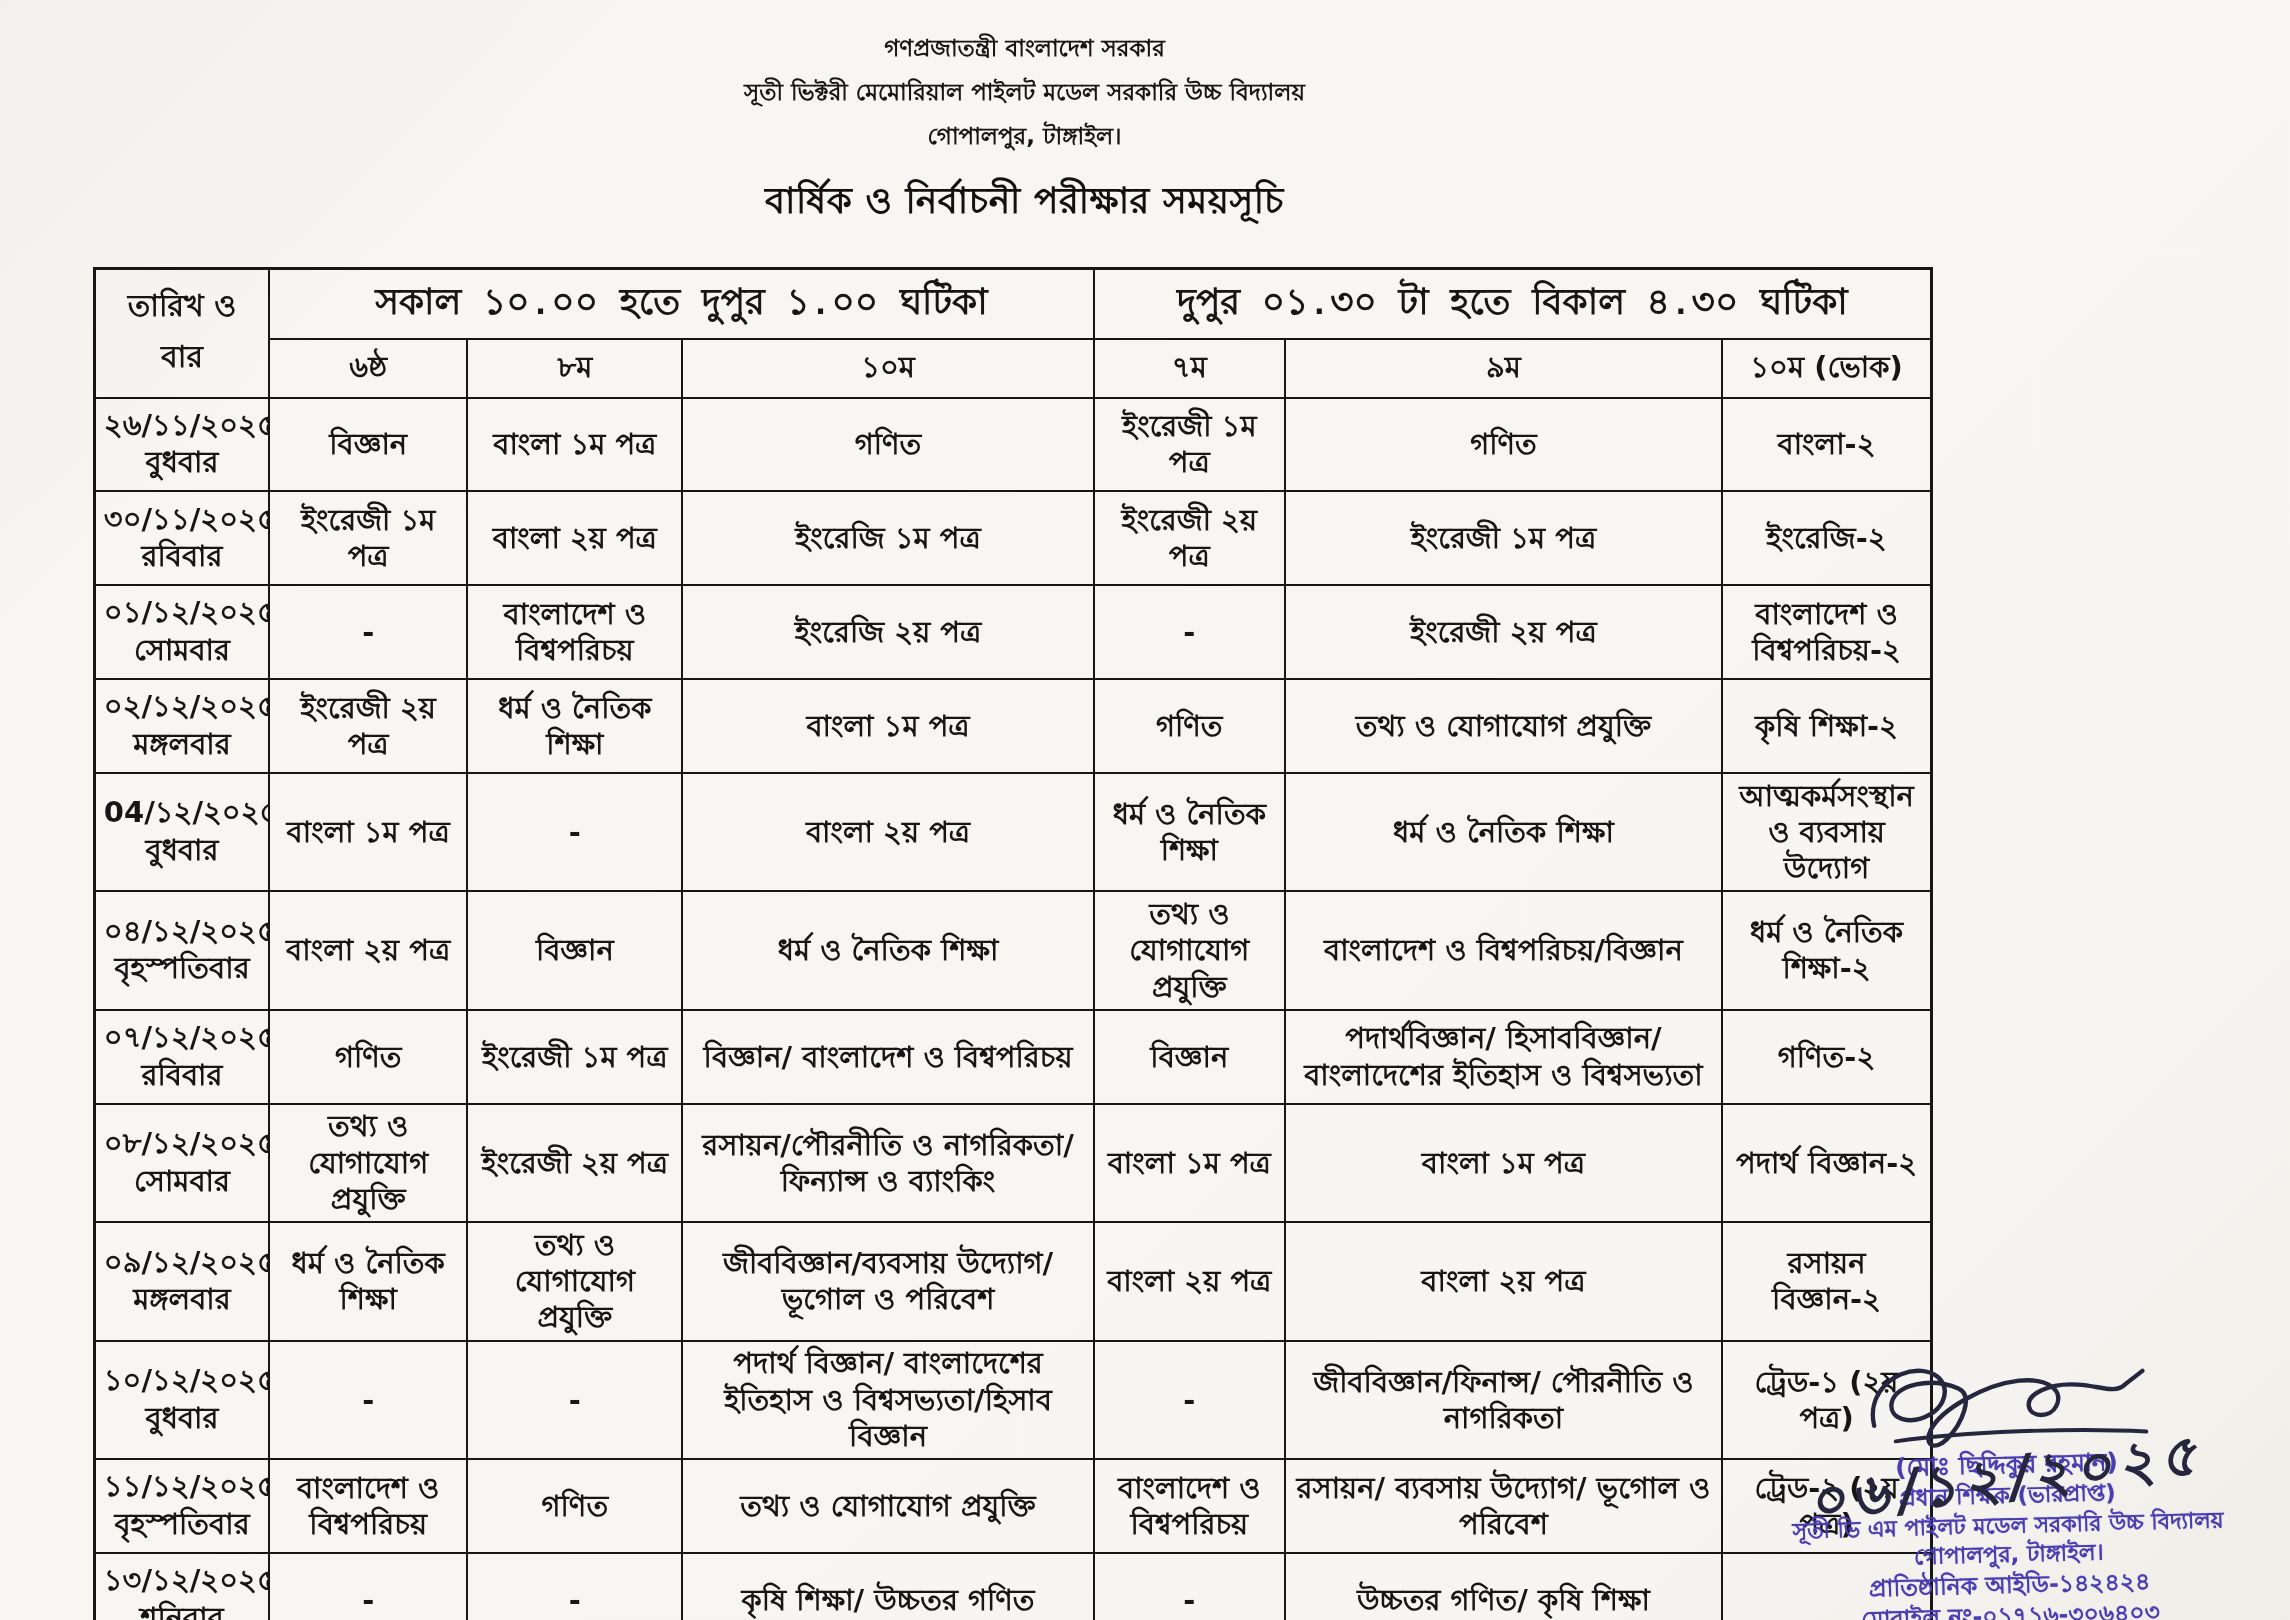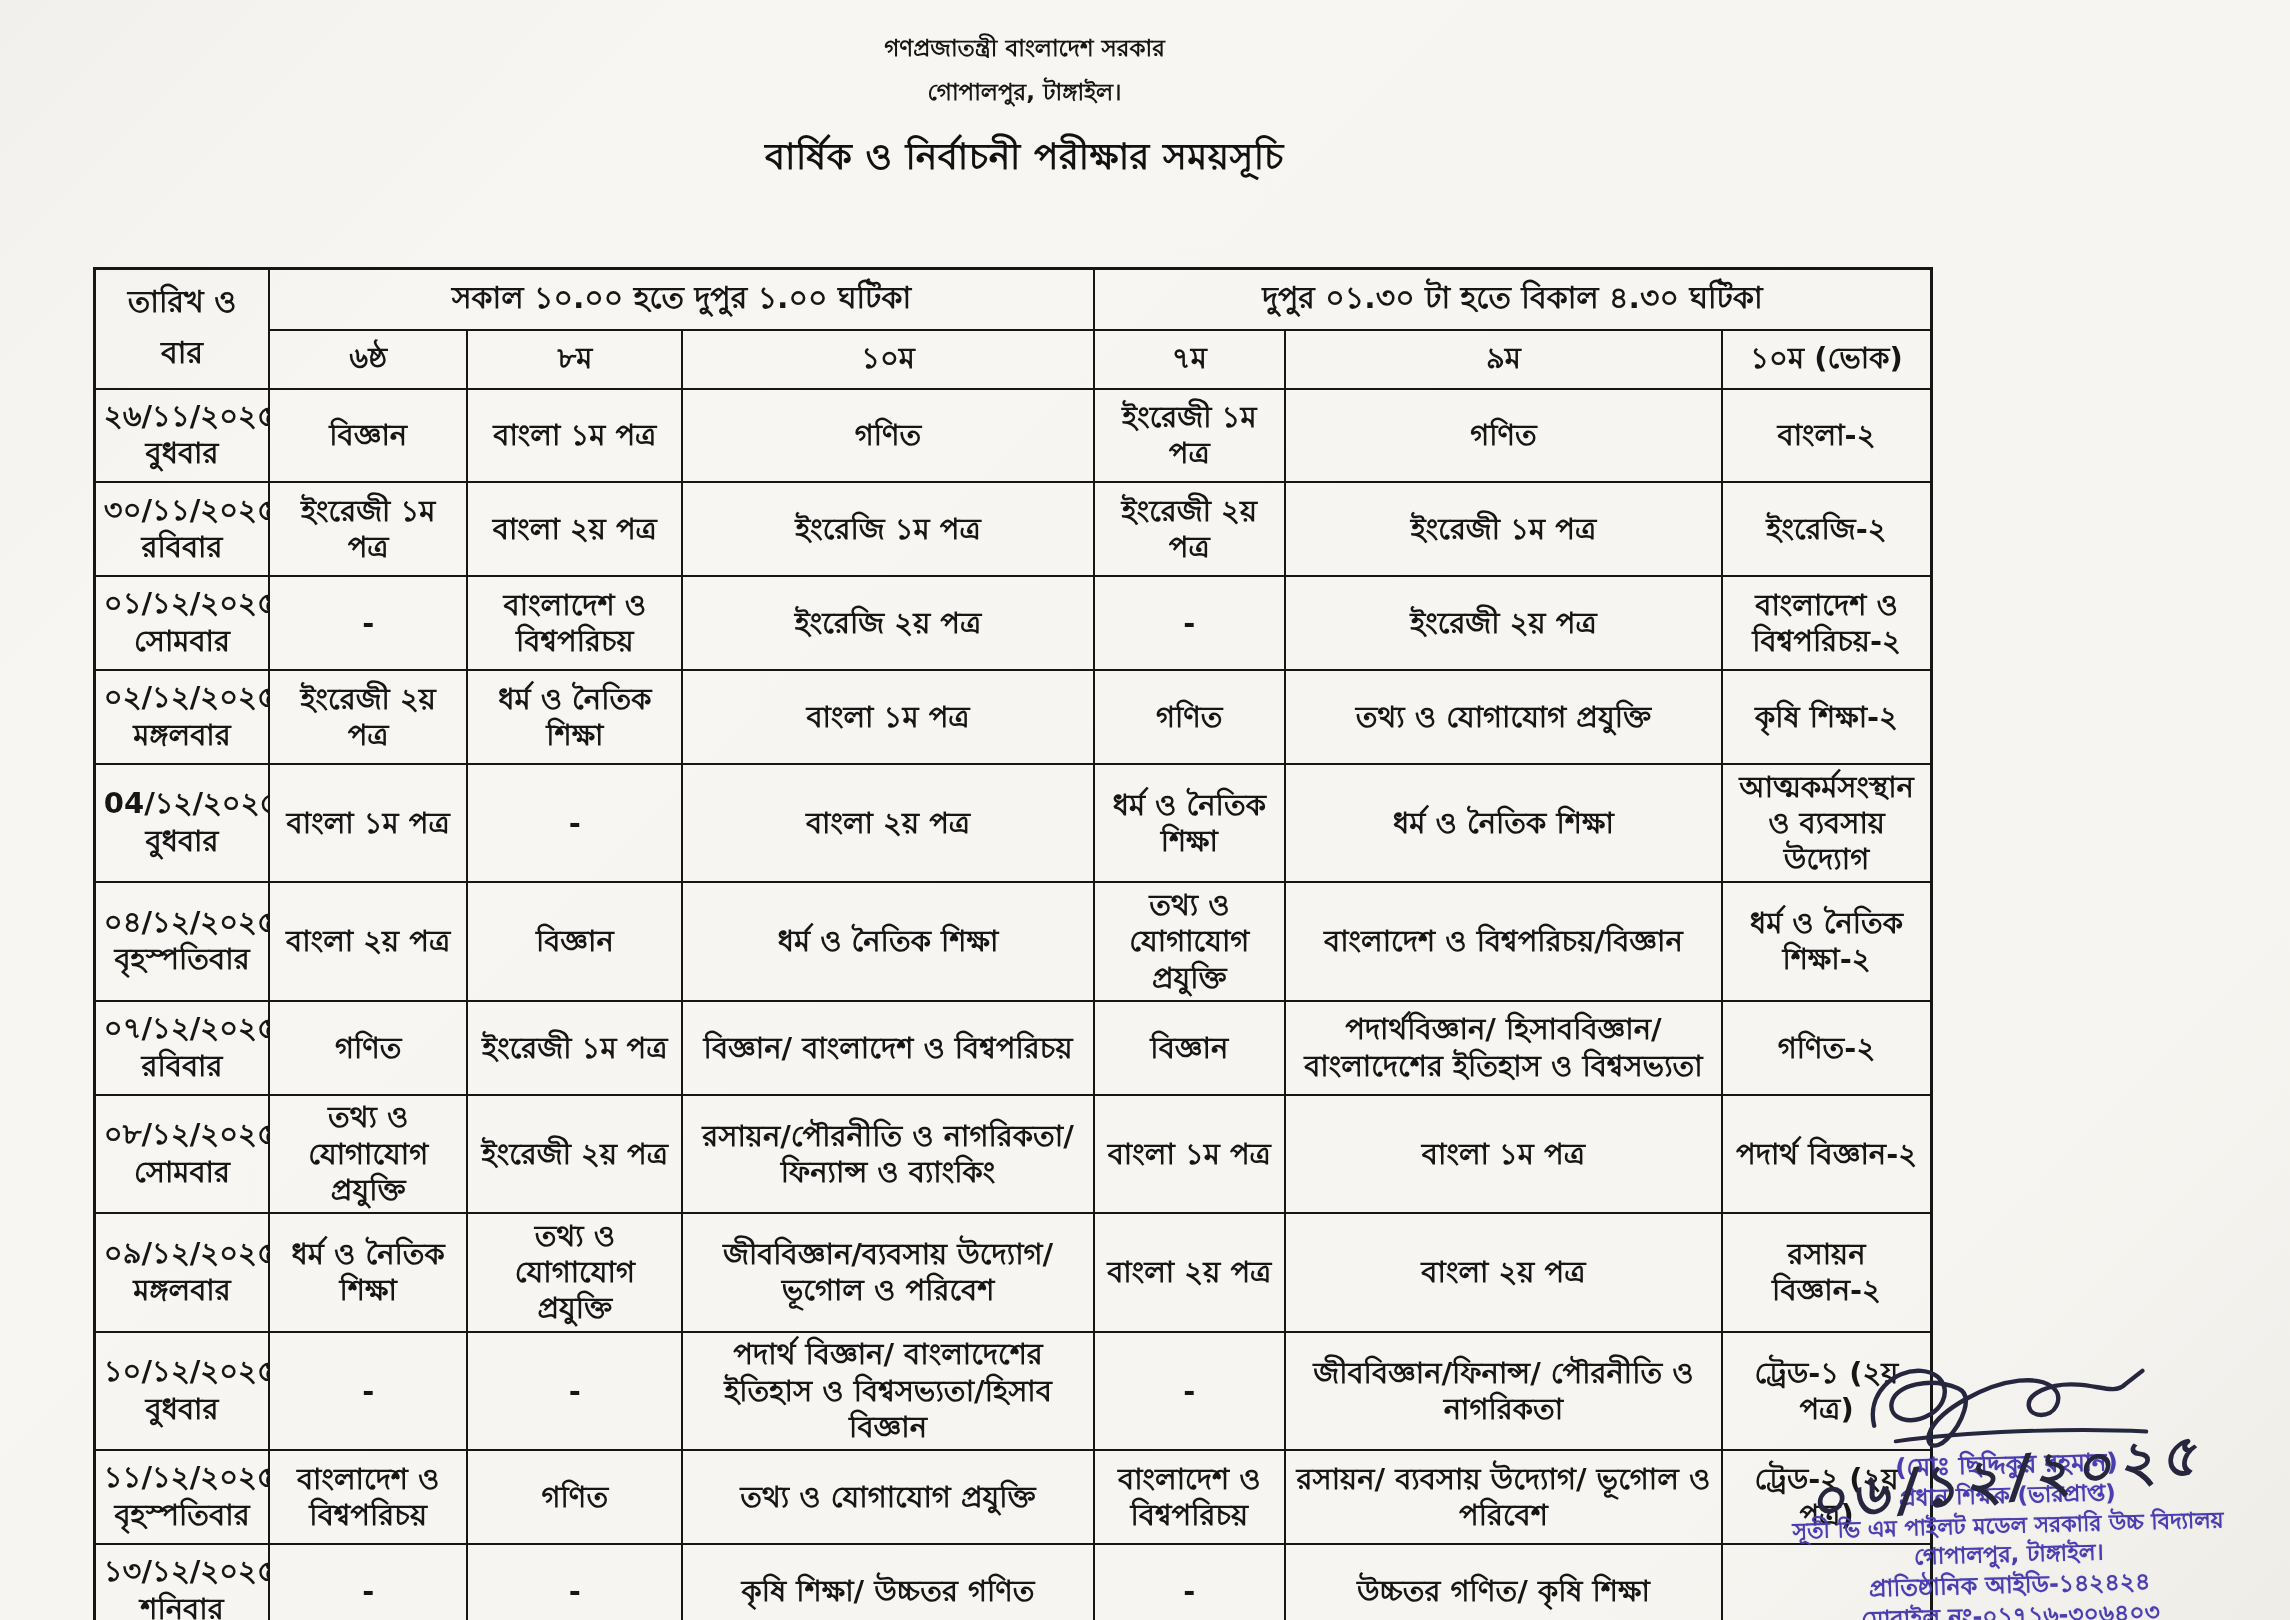--- a/index.html
+++ b/index.html
@@ -46,21 +46,21 @@
   table.schedule th, table.schedule td {
     border: 2.5px solid #161616;
     padding: 3.9px 7.8px;
     text-align: center;
     vertical-align: middle;
     font-weight: 700;
     color: #161616;
     overflow: hidden;
   }
   table.schedule { border: 3.4px solid #161616; }
-  th.session { font-size: 30px; height: 43px; }
+  th.session { font-size: 36px; height: 43px; font-family: Liberation Mono, monospace; }
   th.cls     { font-size: 29px; height: 39px; }
   th.corner  { font-size: 30px; }
   td.subj    { font-size: 29px; line-height: 1.25; height: 84px; }
   td.datecell{ font-size: 29px; line-height: 1.3; }
   td.datecell .d1 { display:block; }
   td.datecell .d2 { display:block; }
   .sign-area {
     position: absolute;
     right: 17.6px; bottom: 2px;
     width: 529px; height: 245px;
@@ -99,20 +99,21 @@
   .stamp .s-id     { font-size: 23.5px; }
   .stamp .s-mob    { font-size: 23.5px; }
 </style>
 </head>
 <body>
 
 <div class="page">
 
   <div class="doc-header">
     <div class="hline">গণপ্রজাতন্ত্রী বাংলাদেশ সরকার</div>
+    <div class="hline school">সূতী ভিক্টরী মেমোরিয়াল পাইলট মডেল সরকারি উচ্চ বিদ্যালয়</div>
     <div class="hline">গোপালপুর, টাঙ্গাইল।</div>
     <div class="doc-title">বার্ষিক ও নির্বাচনী পরীক্ষার সময়সূচি</div>
   </div>
 
   <table class="schedule">
     <colgroup>
       <col style="width:9.5%">
       <col style="width:10.8%">
       <col style="width:11.7%">
       <col style="width:22.4%">

